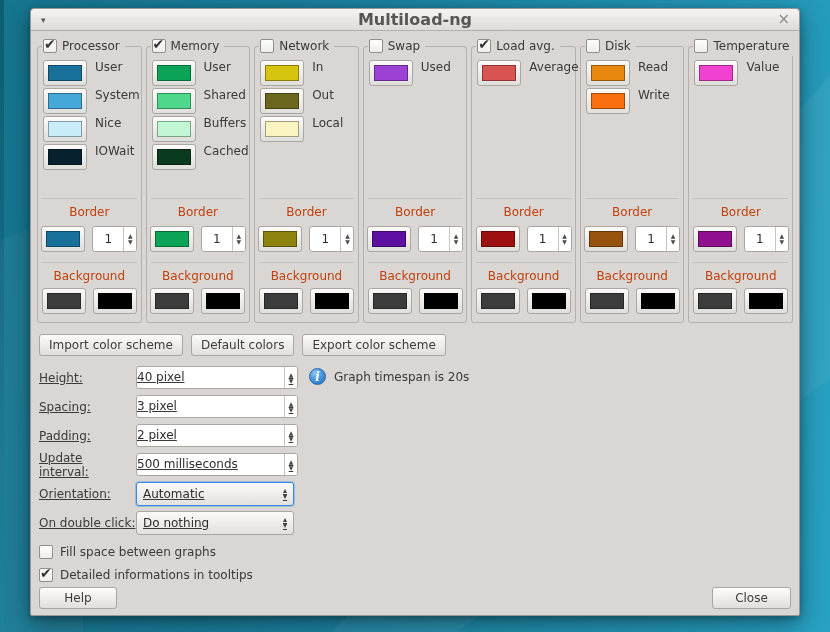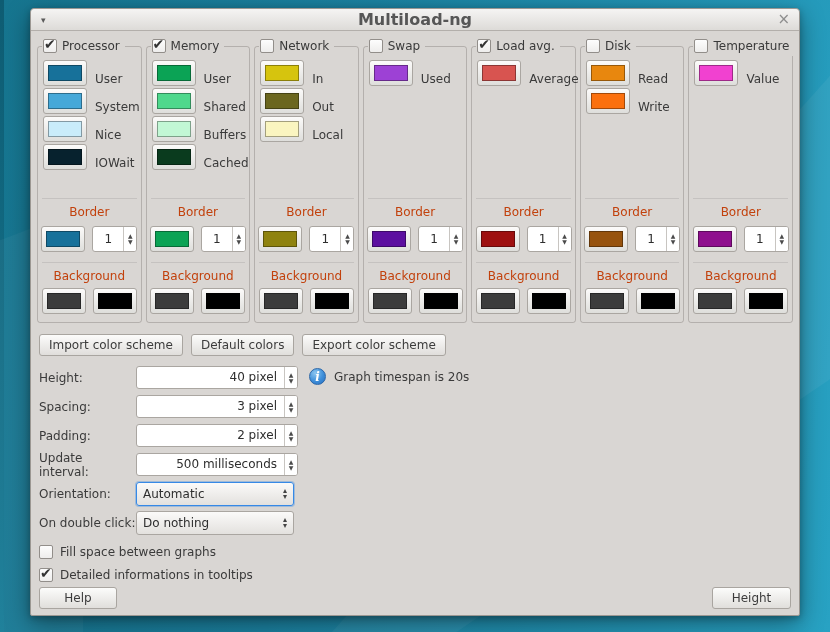--- a/index.html
+++ b/index.html
@@ -44,21 +44,21 @@
   .hdr { position:absolute; top:0; left:5px; height:20px; display:flex; align-items:center; gap:5px;
     background:#d9d6d3; padding:0 5px 0 1px; z-index:2; }
   .hlbl { white-space:nowrap; color:#3a3a3a; }
 
   .cbox { width:14px; height:14px; flex:0 0 14px; background:linear-gradient(#fdfdfd,#eeedec);
     border:1px solid #928e8a; border-radius:2px; position:relative; }
   .cbox .mark { display:none; position:absolute; left:0px; top:-4px; font-size:14px; font-weight:bold; color:#333; }
   .cbox.checked .mark { display:block; }
 
   .rows { position:absolute; top:24px; left:6px; right:2px; }
-  .crow { display:flex; align-items:flex-end; gap:8px; height:26px; margin-bottom:2px; }
+  .crow { display:flex; align-items:flex-start; gap:8px; height:26px; margin-bottom:2px; }
   .clbl { color:#3a3a3a; }
 
   .swbtn { display:inline-block; width:44px; height:26px; flex:0 0 44px;
     background:linear-gradient(#fcfbfa,#dededb); border:1px solid #aaa6a1; border-radius:3px;
     position:relative; cursor:default; }
   .swbtn .sw { position:absolute; left:4px; right:4px; top:4px; bottom:4px;
     border:1px solid rgba(0,0,0,0.35); }
 
   .sep { position:absolute; left:5px; right:5px; height:1px; background:rgba(0,0,0,0.09); }
   .sep1 { top:162px; } .sep2 { top:226px; }
@@ -75,25 +75,25 @@
   .arrows span { font-size:6px; line-height:6px; color:#4a4a4a; }
 
   
   .btn { display:inline-block; height:22px; line-height:20px; padding:0 9px;
     background:linear-gradient(#fcfcfb,#e0dedb); border:1px solid #a9a5a0; border-radius:3px;
     color:#3c3c3c; cursor:default; }
   .actions { position:absolute; left:8px; top:303px; display:flex; gap:8px; }
 
   
   .settings { position:absolute; left:8px; top:335px; width:290px; }
-  .srow { display:flex; align-items:center; height:23px; margin-bottom:6px; position:relative; }
+  .srow { display:flex; align-items:center; height:23px; margin-bottom:6px; position:relative;text-decoration:underline; }
   .srow .slbl { width:97px; flex:0 0 97px; color:#3a3a3a; }
   .spinctl { display:flex; width:162px; height:23px; background:#fff;
     border:1px solid #aaa6a1; border-radius:3px; overflow:hidden; }
-  .spinctl .spinval { flex:1; text-align:right; padding-right:7px; line-height:21px; color:#2e2e2e; }
+  .spinctl .spinval { flex:1; text-align:left; padding-right:7px; line-height:21px; color:#2e2e2e; }
   .combo { display:flex; width:158px; height:24px; align-items:center;
     background:linear-gradient(#fbfaf9,#e3e1de); border:1px solid #aaa6a1; border-radius:3px;
     padding:0 6px; color:#2e2e2e; cursor:default; }
   .combo .cval { flex:1; }
   .combo .carr { display:flex; flex-direction:column; align-items:center; }
   .combo .carr span { font-size:8px; line-height:6px; color:#444; }
   .combo.focused { border-color:#3689e6; box-shadow:0 0 0 1px rgba(54,137,230,0.35); }
 
   .info { position:absolute; left:278px; top:337px; display:flex; align-items:center; gap:8px; width:220px; }
   .info-icon { width:17px; height:17px; flex:0 0 17px; border-radius:50%;
@@ -541,15 +541,15 @@
   </div>
         <div class="chkrow">
     <span class="cbox checked">
             <span class="mark">✔</span>
           </span>
     <span>Detailed informations in tooltips</span>
   </div>
       </div>
 
     <span class="footer-btn help-btn">Help</span>
-    <span class="footer-btn close-btn">Height</span>
+    <span class="footer-btn close-btn">Close</span>
   </div>
 </div>
 
 </body></html>

